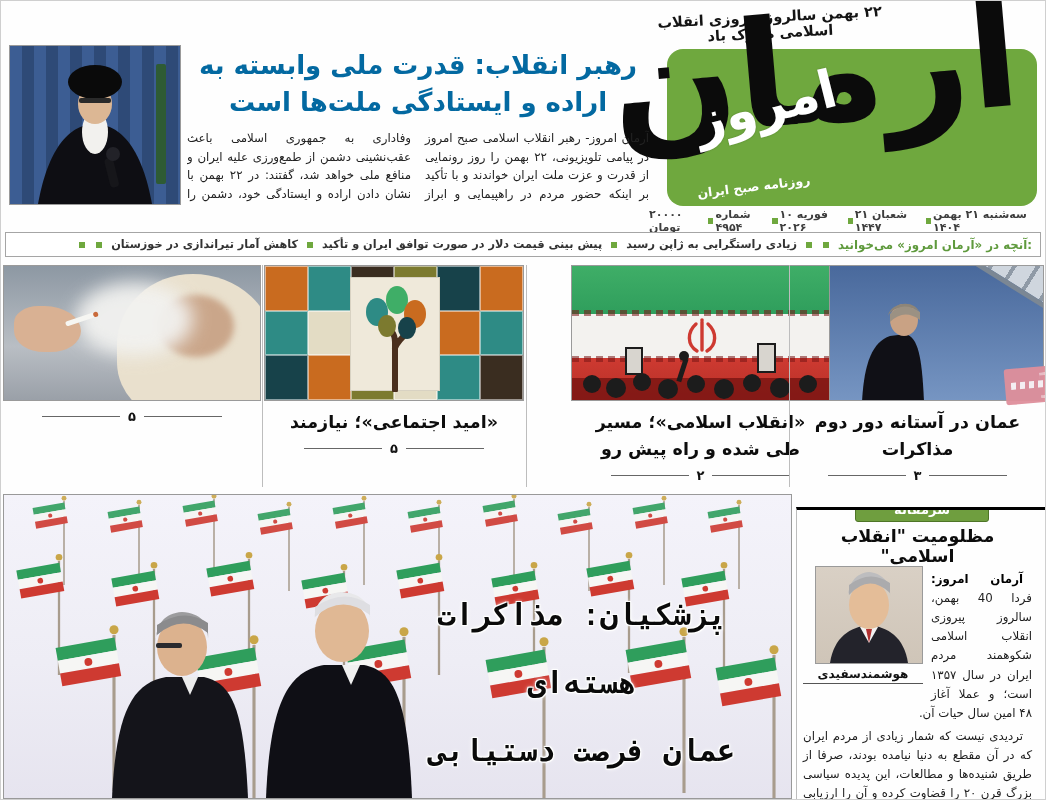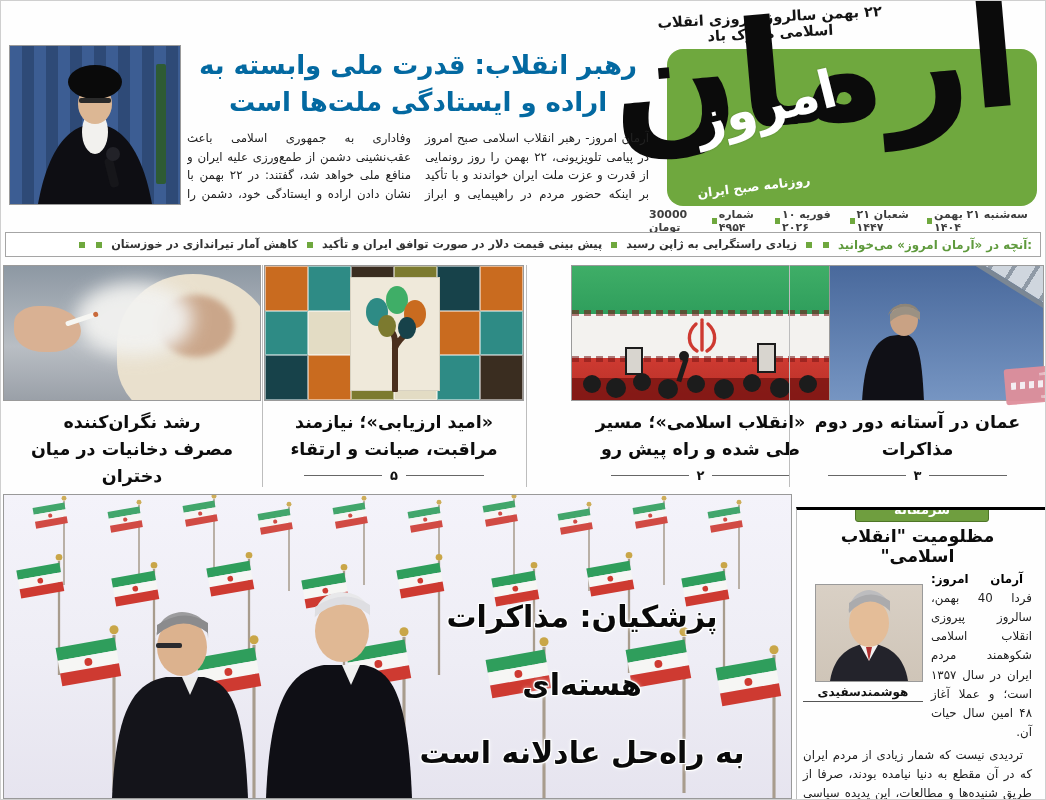--- a/index.html
+++ b/index.html
@@ -54,30 +54,30 @@
   .treewrap{position:absolute;left:33%;top:8%;width:34%;height:84%;background:#efe9da;border:1px solid #d8d2c2;}
   .smokebg{position:absolute;inset:0;background:linear-gradient(180deg,#8d98a3,#b9bec4 60%,#9aa0a8);}
   .smoke{position:absolute;left:28%;top:12%;width:46%;height:55%;background:#f2f2f0;border-radius:50%;filter:blur(9px);opacity:.95;}
   .scarf{position:absolute;right:-6%;top:6%;width:62%;height:110%;background:#e9e0cd;border-radius:48% 52% 40% 40%;}
   .scarf-in{position:absolute;right:10%;top:22%;width:30%;height:46%;background:#caa68a;border-radius:50%;filter:blur(3px);}
   .hand{position:absolute;left:4%;top:30%;width:26%;height:34%;background:#d9b193;border-radius:40% 60% 50% 50%;}
   .cig{position:absolute;left:24%;top:38%;width:30px;height:5px;background:#f6f6f2;transform:rotate(-18deg);border-radius:2px;}
   .cig::after{content:"";position:absolute;right:-4px;top:0;width:5px;height:5px;background:#c96a3a;border-radius:50%;}
   
   #main-photo{left:2px;top:493px;width:789px;height:305px;border:1px solid #999;box-sizing:border-box;
-              background:linear-gradient(180deg,#f4f3fa 0%,#eeedf5 55%,#e6e4ef 100%);overflow:hidden;}
+              background:linear-gradient(180deg,#f4f3fa 0%,#eeedf5 55%,#e6e4ef 100%);overflow:hidden;font-family:Liberation Mono, monospace;}
   #main-headline{position:absolute;left:378px;top:88px;width:400px;text-align:center;z-index:5;
                  font-size:30px;font-weight:bold;color:#0a0a0a;line-height:68px;
                  text-shadow:0 0 3px #fff,0 0 5px #fff,1px 1px 0 #fff,-1px -1px 0 #fff,1px -1px 0 #fff,-1px 1px 0 #fff;}
   #editorial{left:795px;top:506px;width:249px;height:308px;border-top:3px solid #000000;border-left:1px solid #bdbdbd;
              box-sizing:border-box;direction:rtl;overflow:hidden;padding:0 13px 0 6px;}
   #ed-tab{position:absolute;top:-11px;right:56px;width:132px;height:21px;background:#6f9e3f;border:1px solid #4e7527;
           color:#fff;font-size:13px;font-weight:bold;text-align:center;line-height:20px;border-radius:3px;}
   #ed-title{margin-top:16px;text-align:center;font-size:17.5px;font-weight:bold;color:#0c0c0c;}
-  #ed-fig{float:left;width:120px;margin:18px 8px 2px 0;}
+  #ed-fig{float:left;width:120px;margin:0 8px 2px 0;}
   #ed-photo{position:relative;width:106px;height:96px;border:1px solid #9a9a9a;overflow:hidden;
             background:linear-gradient(180deg,#d9d0c5,#cfc5b8);}
   #ed-byline{display:block;text-align:center;font-size:12px;font-weight:bold;color:#111;border-bottom:1px solid #555;padding:3px 0 2px;}
   #editorial p{margin:4px 0 0;font-size:11.8px;line-height:1.62;text-align:justify;color:#1c1c1c;text-indent:9px;}
   #editorial p b{color:#000;}
   
   #ribbon{left:1004px;top:366px;width:56px;height:36px;background:#df8f9b;transform:rotate(-5deg);
           border-radius:3px;opacity:.95;z-index:6;}
   #ribbon::before{content:"";position:absolute;left:6px;top:14px;width:34px;height:7px;
           background:repeating-linear-gradient(90deg,rgba(255,255,255,.9) 0 5px,transparent 5px 9px);}
@@ -100,21 +100,21 @@
 
   <div class="abs" id="dateline">
     <span>سه‌شنبه ۲۱ بهمن ۱۴۰۴</span>
       <i class="sq"></i>
     <span>۲۱ شعبان ۱۴۴۷</span>
       <i class="sq"></i>
     <span>۱۰ فوریه ۲۰۲۶</span>
       <i class="sq"></i>
     <span>شماره ۴۹۵۴</span>
       <i class="sq"></i>
-    <span>30000 تومان</span>
+    <span>۲۰۰۰۰ تومان</span>
   </div>
 
   <div class="abs" id="lead-photo">
     <div class="greenbar"></div>
     <svg width="170" height="158" viewBox="0 0 170 158">
       <path d="M28,158 C40,92 66,78 85,78 C104,78 130,92 142,158 Z" fill="#0e0e13"></path>
       <path d="M78,80 L85,96 L92,80 Z" fill="#e9e9e9"></path>
       <ellipse cx="85" cy="86" rx="13" ry="22" fill="#f2f1ee"></ellipse>
       <ellipse cx="85" cy="58" rx="17" ry="20" fill="#dcb794"></ellipse>
       <ellipse cx="85" cy="36" rx="27" ry="17" fill="#0a0a0a"></ellipse>
@@ -242,42 +242,39 @@
             <ellipse cx="26" cy="34" rx="11" ry="14" fill="#2e8b85"></ellipse>
             <ellipse cx="46" cy="22" rx="11" ry="14" fill="#3fae67"></ellipse>
             <ellipse cx="64" cy="36" rx="11" ry="14" fill="#c96b1f"></ellipse>
             <ellipse cx="36" cy="48" rx="9" ry="11" fill="#7c7a2f"></ellipse>
             <ellipse cx="56" cy="50" rx="9" ry="11" fill="#17424a"></ellipse>
           </g>
         </svg>
       </div>
     </div>
     <div class="cap rtl">
-      <div>«امید ارزیابی»؛ نیازمند</div>
-      <div>مراقبت، صیانت و ارتقاء</div>
+      <div>«امید اجتماعی»؛ نیازمند</div>
     </div>
     <div class="pager">
       <i class="pl"></i>
         <b>۵</b>
         <i class="pl"></i>
     </div>
   </div>
 
   <div class="abs pcol" style="left:2px;width:258px;">
     <div class="pimg">
       <div class="smokebg"></div>
       <div class="scarf"></div>
       <div class="scarf-in"></div>
       <div class="smoke"></div>
       <div class="hand"></div>
       <div class="cig"></div>
     </div>
     <div class="cap rtl">
-      <div>رشد نگران‌کننده</div>
-      <div>مصرف دخانیات در میان دختران</div>
     </div>
     <div class="pager">
       <i class="pl"></i>
         <b>۵</b>
         <i class="pl"></i>
     </div>
   </div>
 
   <div class="abs vdiv" style="left:261px;"></div>
   <div class="abs vdiv" style="left:525px;"></div>
@@ -339,20 +336,21 @@
       <g>
         <path d="M262,303 C266,208 284,176 320,170 L360,170 C390,176 404,204 408,303 Z" fill="#0f0f15"></path>
         <ellipse cx="338" cy="136" rx="27" ry="31" fill="#e0b894"></ellipse>
         <path d="M310,128 C308,100 368,96 366,126 C368,108 356,98 338,97 C318,98 310,110 310,128 Z" fill="#e8e8ea"></path>
         <path d="M311,122 Q338,98 366,120 L366,110 Q340,92 311,112 Z" fill="#dedee2"></path>
         <path d="M338,170 L347,190 L356,170 Z" fill="#f0f0f0"></path>
       </g>
     </svg>
     <div id="main-headline" class="rtl">
       <div>پزشکیان: مذاکرات هسته‌ای</div>
+      <div>عمان فرصت دستیابی</div>
       <div>به راه‌حل عادلانه است</div>
     </div>
   </div>
 
   <div class="abs" id="editorial">
     <div id="ed-tab">سرمقاله</div>
     <div id="ed-title">مظلومیت "انقلاب اسلامی"</div>
     <div id="ed-fig">
       <div id="ed-photo">
         <svg width="106" height="96" viewBox="0 0 106 96">

